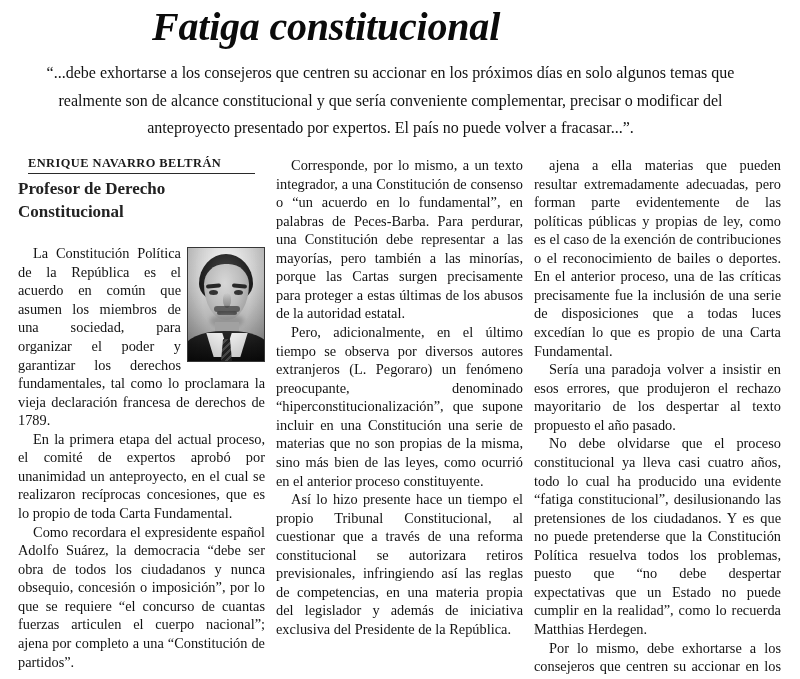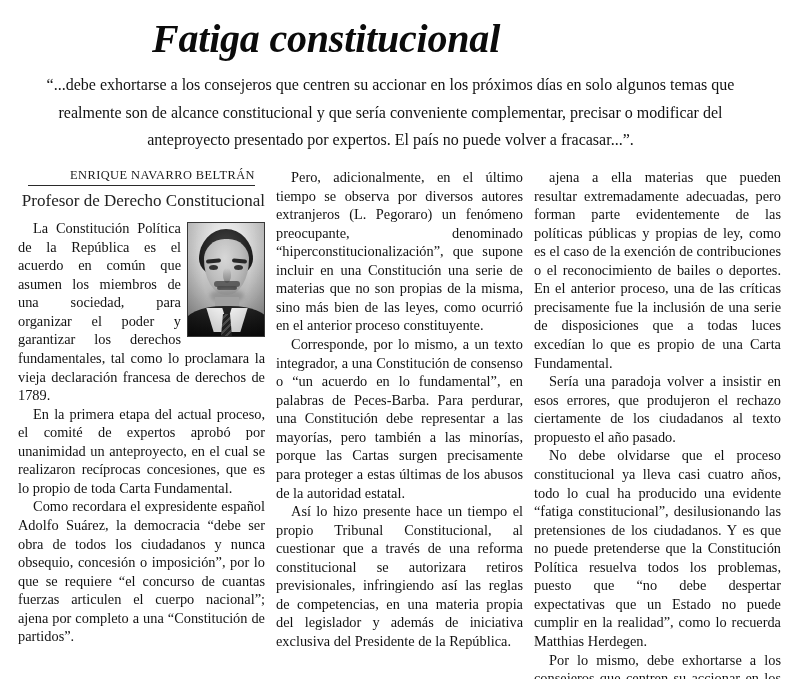--- a/index.html
+++ b/index.html
@@ -15,21 +15,21 @@
     font-family: "Liberation Serif", "DejaVu Serif", serif;
     color: #111111;
     -webkit-font-smoothing: antialiased;
   }
 
   .page {
     position: relative;
     width: 652px;
     height: 679px;
     box-sizing: border-box;
-    padding: 12px 18px;
+    padding: 0 18px;
   }
 
   
   .headline {
     margin: 0;
     padding-top: 6px;
     text-align: center;
     font-style: italic;
     font-weight: 700;
     font-size: 40px;
@@ -56,22 +56,23 @@
     align-items: flex-start;
     gap: 11px;
   }
   .col {
     width: 247px;
     flex: 0 0 247px;
   }
 
   
   .byline {
-    text-align: right;
-    margin-bottom: 7px;
+    text-align: left;
+    margin-bottom: 21px;
+    font-weight: bold;
   }
   .byline-name {
     display: block;
     font-size: 12.4px;
     letter-spacing: 0.45px;
     color: #1a1a1a;
     padding-bottom: 2px;
     border-bottom: 1px solid #2a2a2a;
     margin: 0 10px;
   }
@@ -258,30 +259,30 @@
 
         <p>La Constitución Política de la República es el acuerdo en común que asumen los miembros de una sociedad, para organizar el poder y garantizar los derechos fundamentales, tal como lo proclamara la vieja declaración francesa de derechos de 1789.</p>
         <p>En la primera etapa del actual proceso, el comité de expertos aprobó por unanimidad un anteproyecto, en el cual se realizaron recíprocas concesiones, que es lo propio de toda Carta Fundamental.</p>
         <p>Como recordara el expresidente español Adolfo Suárez, la democracia “debe ser obra de todos los ciudadanos y nunca obsequio, concesión o imposición”, por lo que se requiere “el concurso de cuantas fuerzas articulen el cuerpo nacional”; ajena por completo a una “Constitución de partidos”.</p>
 
       </div>
     </div>
 
     <div class="col">
       <div class="body-text">
+        <p>Corresponde, por lo mismo, a un texto integrador, a una Constitución de consenso o “un acuerdo en lo fundamental”, en palabras de Peces-Barba. Para perdurar, una Constitución debe representar a las mayorías, pero también a las minorías, porque las Cartas surgen precisamente para proteger a estas últimas de los abusos de la autoridad estatal.</p>
         <p>Pero, adicionalmente, en el último tiempo se observa por diversos autores extranjeros (L. Pegoraro) un fenómeno preocupante, denominado “hiperconstitucionalización”, que supone incluir en una Constitución una serie de materias que no son propias de la misma, sino más bien de las leyes, como ocurrió en el anterior proceso constituyente.</p>
-        <p>Corresponde, por lo mismo, a un texto integrador, a una Constitución de consenso o “un acuerdo en lo fundamental”, en palabras de Peces-Barba. Para perdurar, una Constitución debe representar a las mayorías, pero también a las minorías, porque las Cartas surgen precisamente para proteger a estas últimas de los abusos de la autoridad estatal.</p>
         <p>Así lo hizo presente hace un tiempo el propio Tribunal Constitucional, al cuestionar que a través de una reforma constitucional se autorizara retiros previsionales, infringiendo así las reglas de competencias, en una materia propia del legislador y además de iniciativa exclusiva del Presidente de la República.</p>
 
       </div>
     </div>
 
     <div class="col">
       <div class="body-text">
         <p class="first">ajena a ella materias que pueden resultar extremadamente adecuadas, pero forman parte evidentemente de las políticas públicas y propias de ley, como es el caso de la exención de contribuciones o el reconocimiento de bailes o deportes. En el anterior proceso, una de las críticas precisamente fue la inclusión de una serie de disposiciones que a todas luces excedían lo que es propio de una Carta Fundamental.</p>
-        <p>Sería una paradoja volver a insistir en esos errores, que produjeron el rechazo ciertamente de los ciudadanos al texto propuesto el año pasado.</p>
+        <p>Sería una paradoja volver a insistir en esos errores, que produjeron el rechazo mayoritario de los despertar al texto propuesto el año pasado.</p>
         <p>No debe olvidarse que el proceso constitucional ya lleva casi cuatro años, todo lo cual ha producido una evidente “fatiga constitucional”, desilusionando las pretensiones de los ciudadanos. Y es que no puede pretenderse que la Constitución Política resuelva todos los problemas, puesto que “no debe despertar expectativas que un Estado no puede cumplir en la realidad”, como lo recuerda Matthias Herdegen.</p>
         <p>Por lo mismo, debe exhortarse a los consejeros que centren su accionar en los próximos días en solo algunos temas que realmente son de alcance constitucional y que sería conveniente complementar, precisar o modificar del anteproyecto presentado por expertos. El país no puede volver a fracasar, sería algo inédito en el Derecho Constitucional Comparado.</p>
       </div>
     </div>
 
   </div>
 </div>
 
 </body></html>

